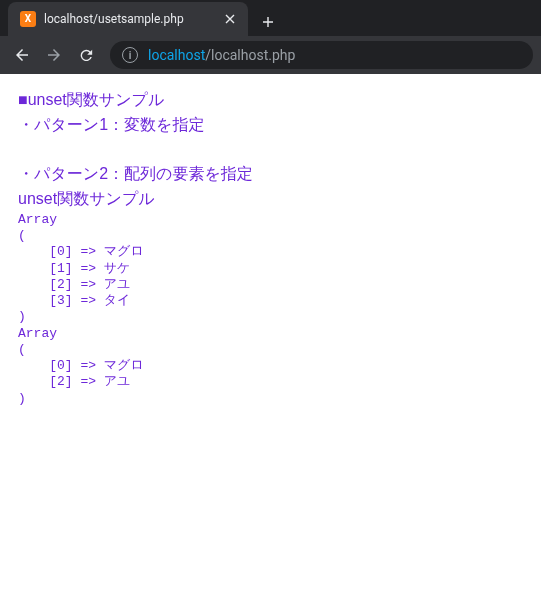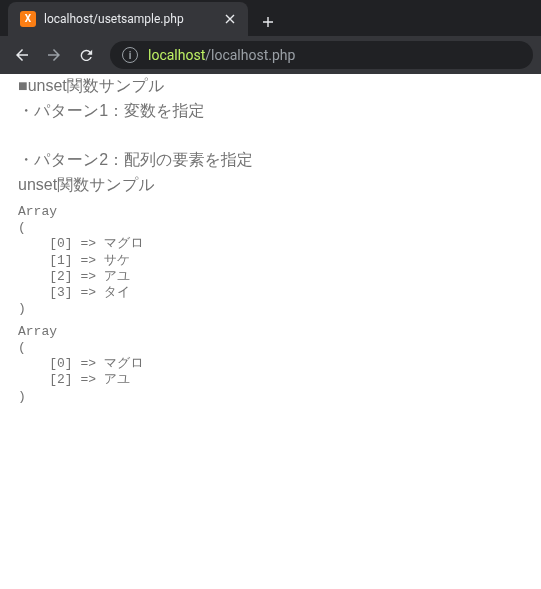--- a/index.html
+++ b/index.html
@@ -90,39 +90,39 @@
       border-radius: 50%;
       display: flex; align-items: center; justify-content: center;
       color: #9aa0a6; font-size: 10px; font-weight: bold;
       flex-shrink: 0;
     }
     .url {
       color: #9aa0a6;
       font-size: 14px;
       white-space: nowrap;
     }
-    .url .host { color: #bef264; }
+    .url .host { color: #0ea5e9; }
     .page {
       background: #fff;
-      color: #737373;
+      color: #6d28d9;
       width: 100%;
       height: calc(589px - 36px - 38px);
-      padding: 0 18px;
+      padding: 14px 18px;
       font-size: 16px;
       line-height: 1.55;
       font-family: "Meiryo", "Hiragino Sans", sans-serif;
       overflow: auto;
     }
     .page p { margin: 0; }
     .page pre {
       font-family: "Consolas", "Courier New", monospace;
       font-size: 13px;
       line-height: 1.25;
       white-space: pre;
-      margin: 6px 0;
+      margin: 0 0;
     }
     .gap { height: 1.55em; }
   </style>
 </head>
 <body>
 
 <div class="tab-bar">
   <div class="tab">
     <div class="favicon">
       <span class="favicon-inner">X</span>

